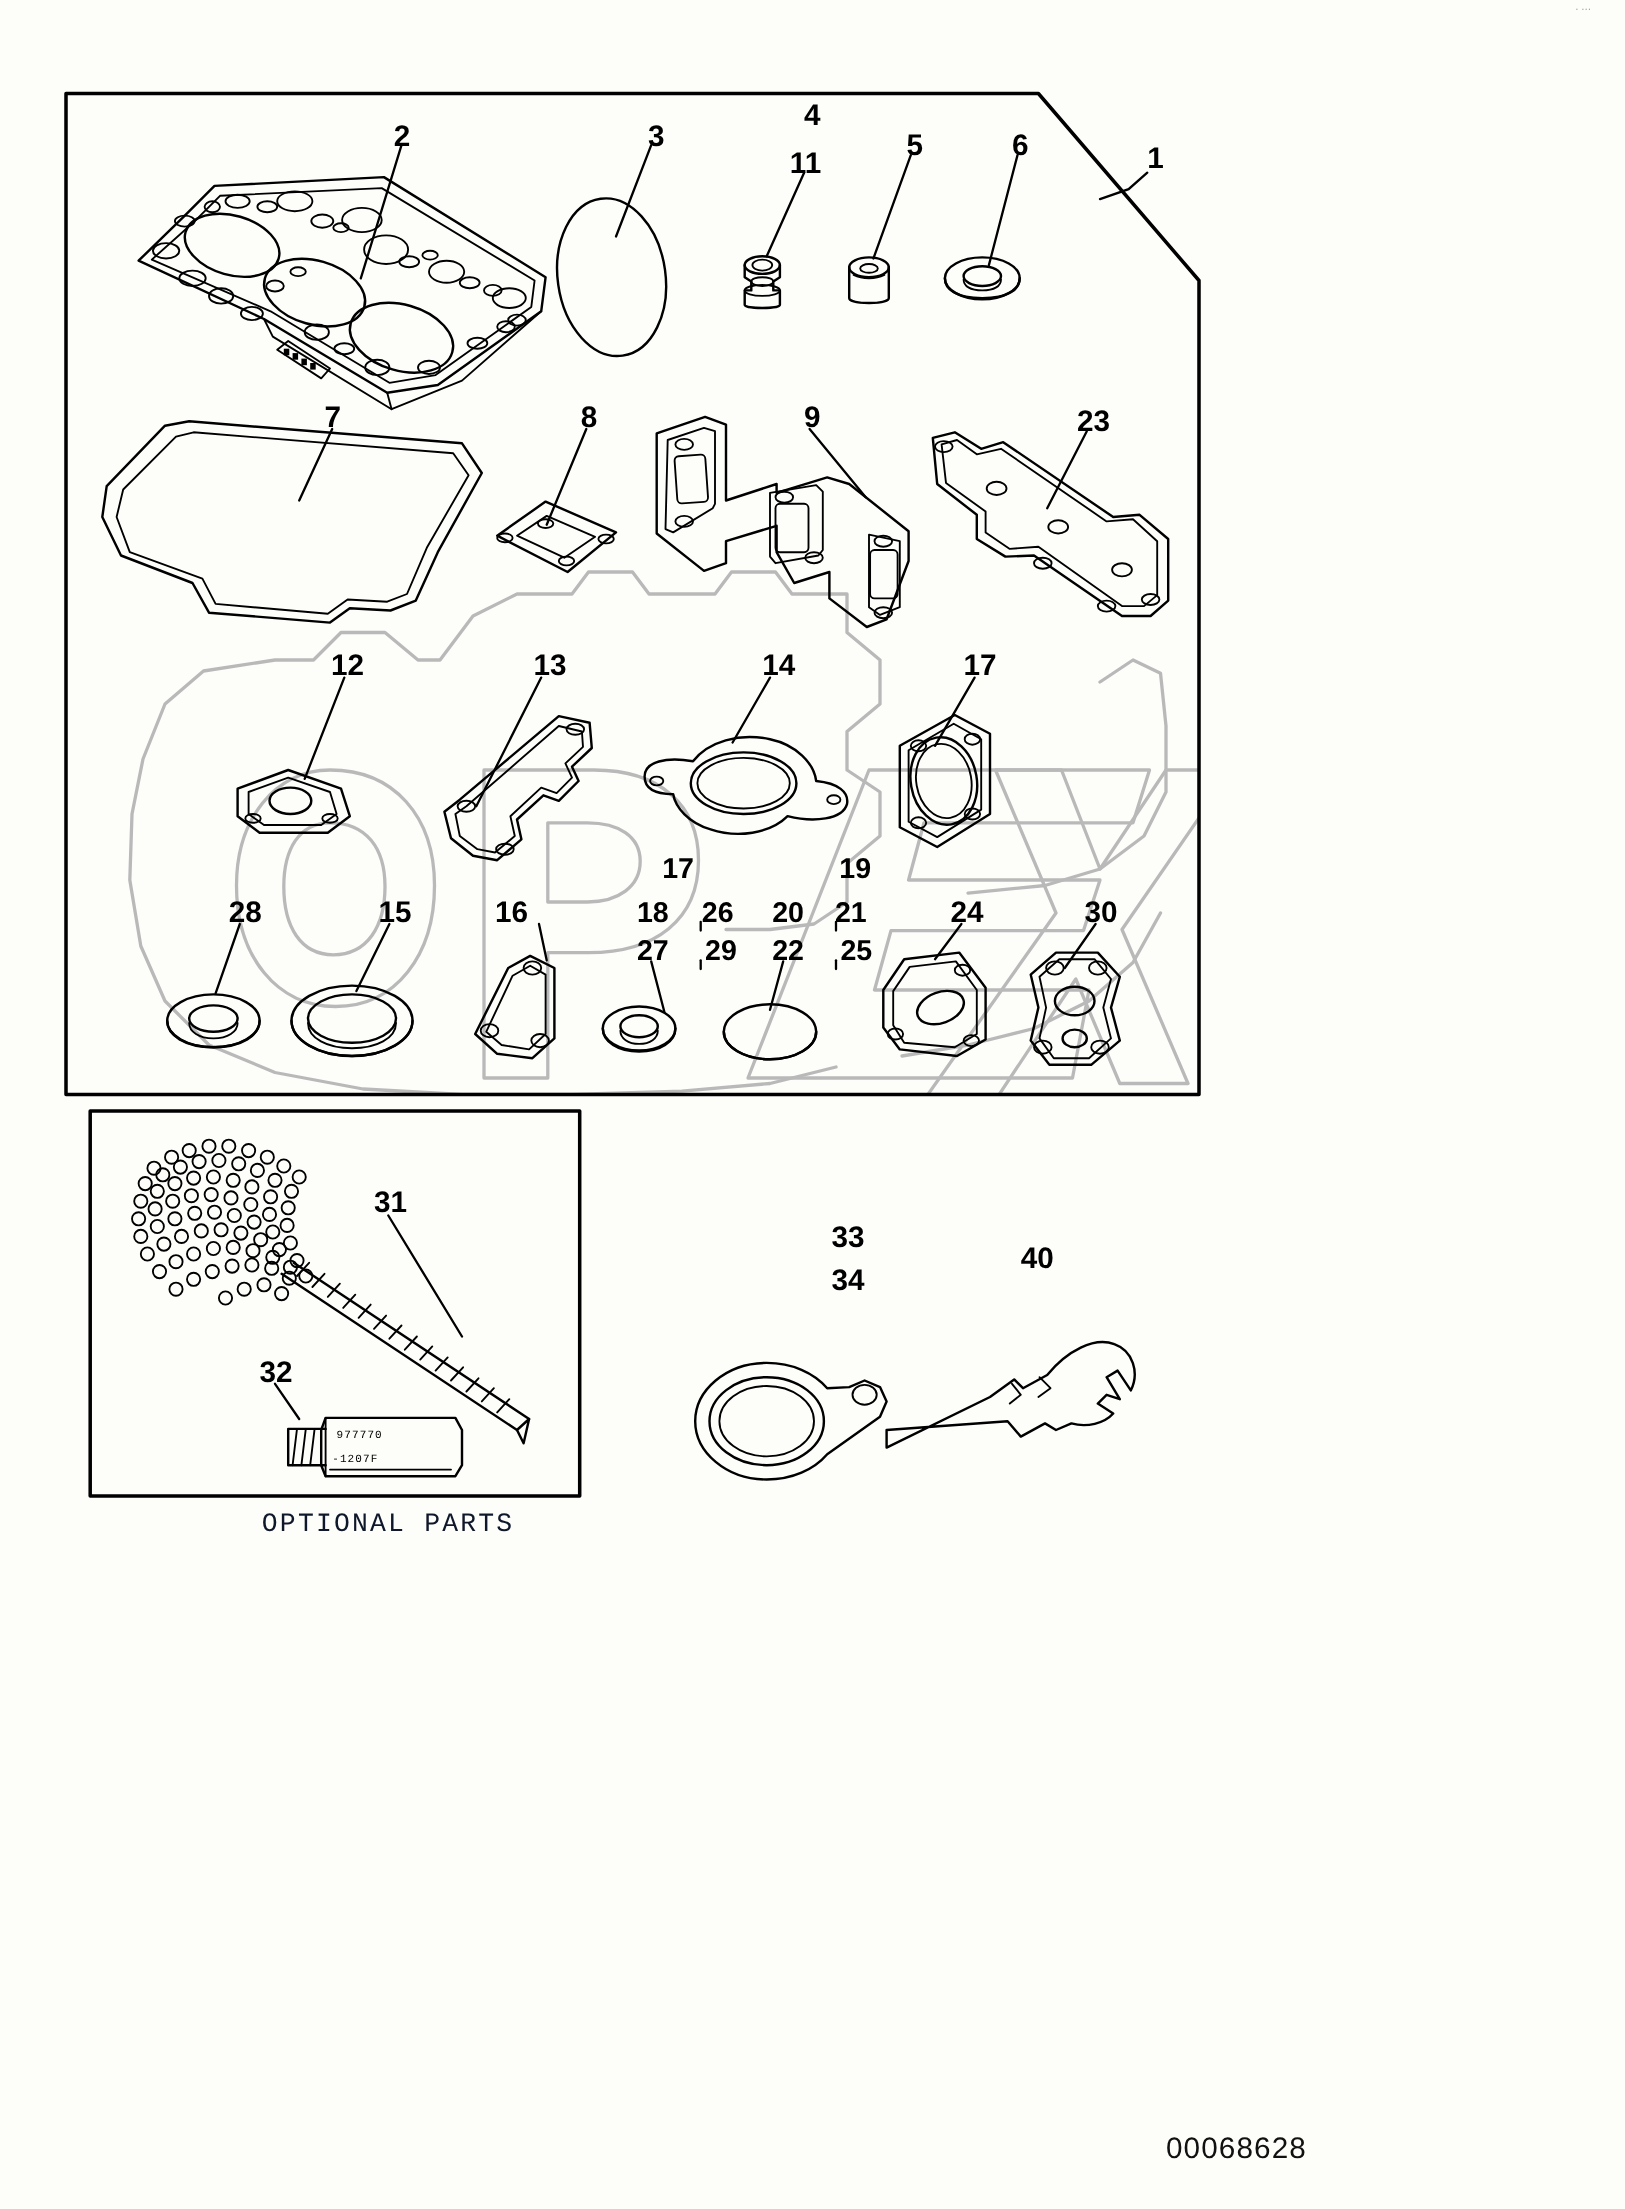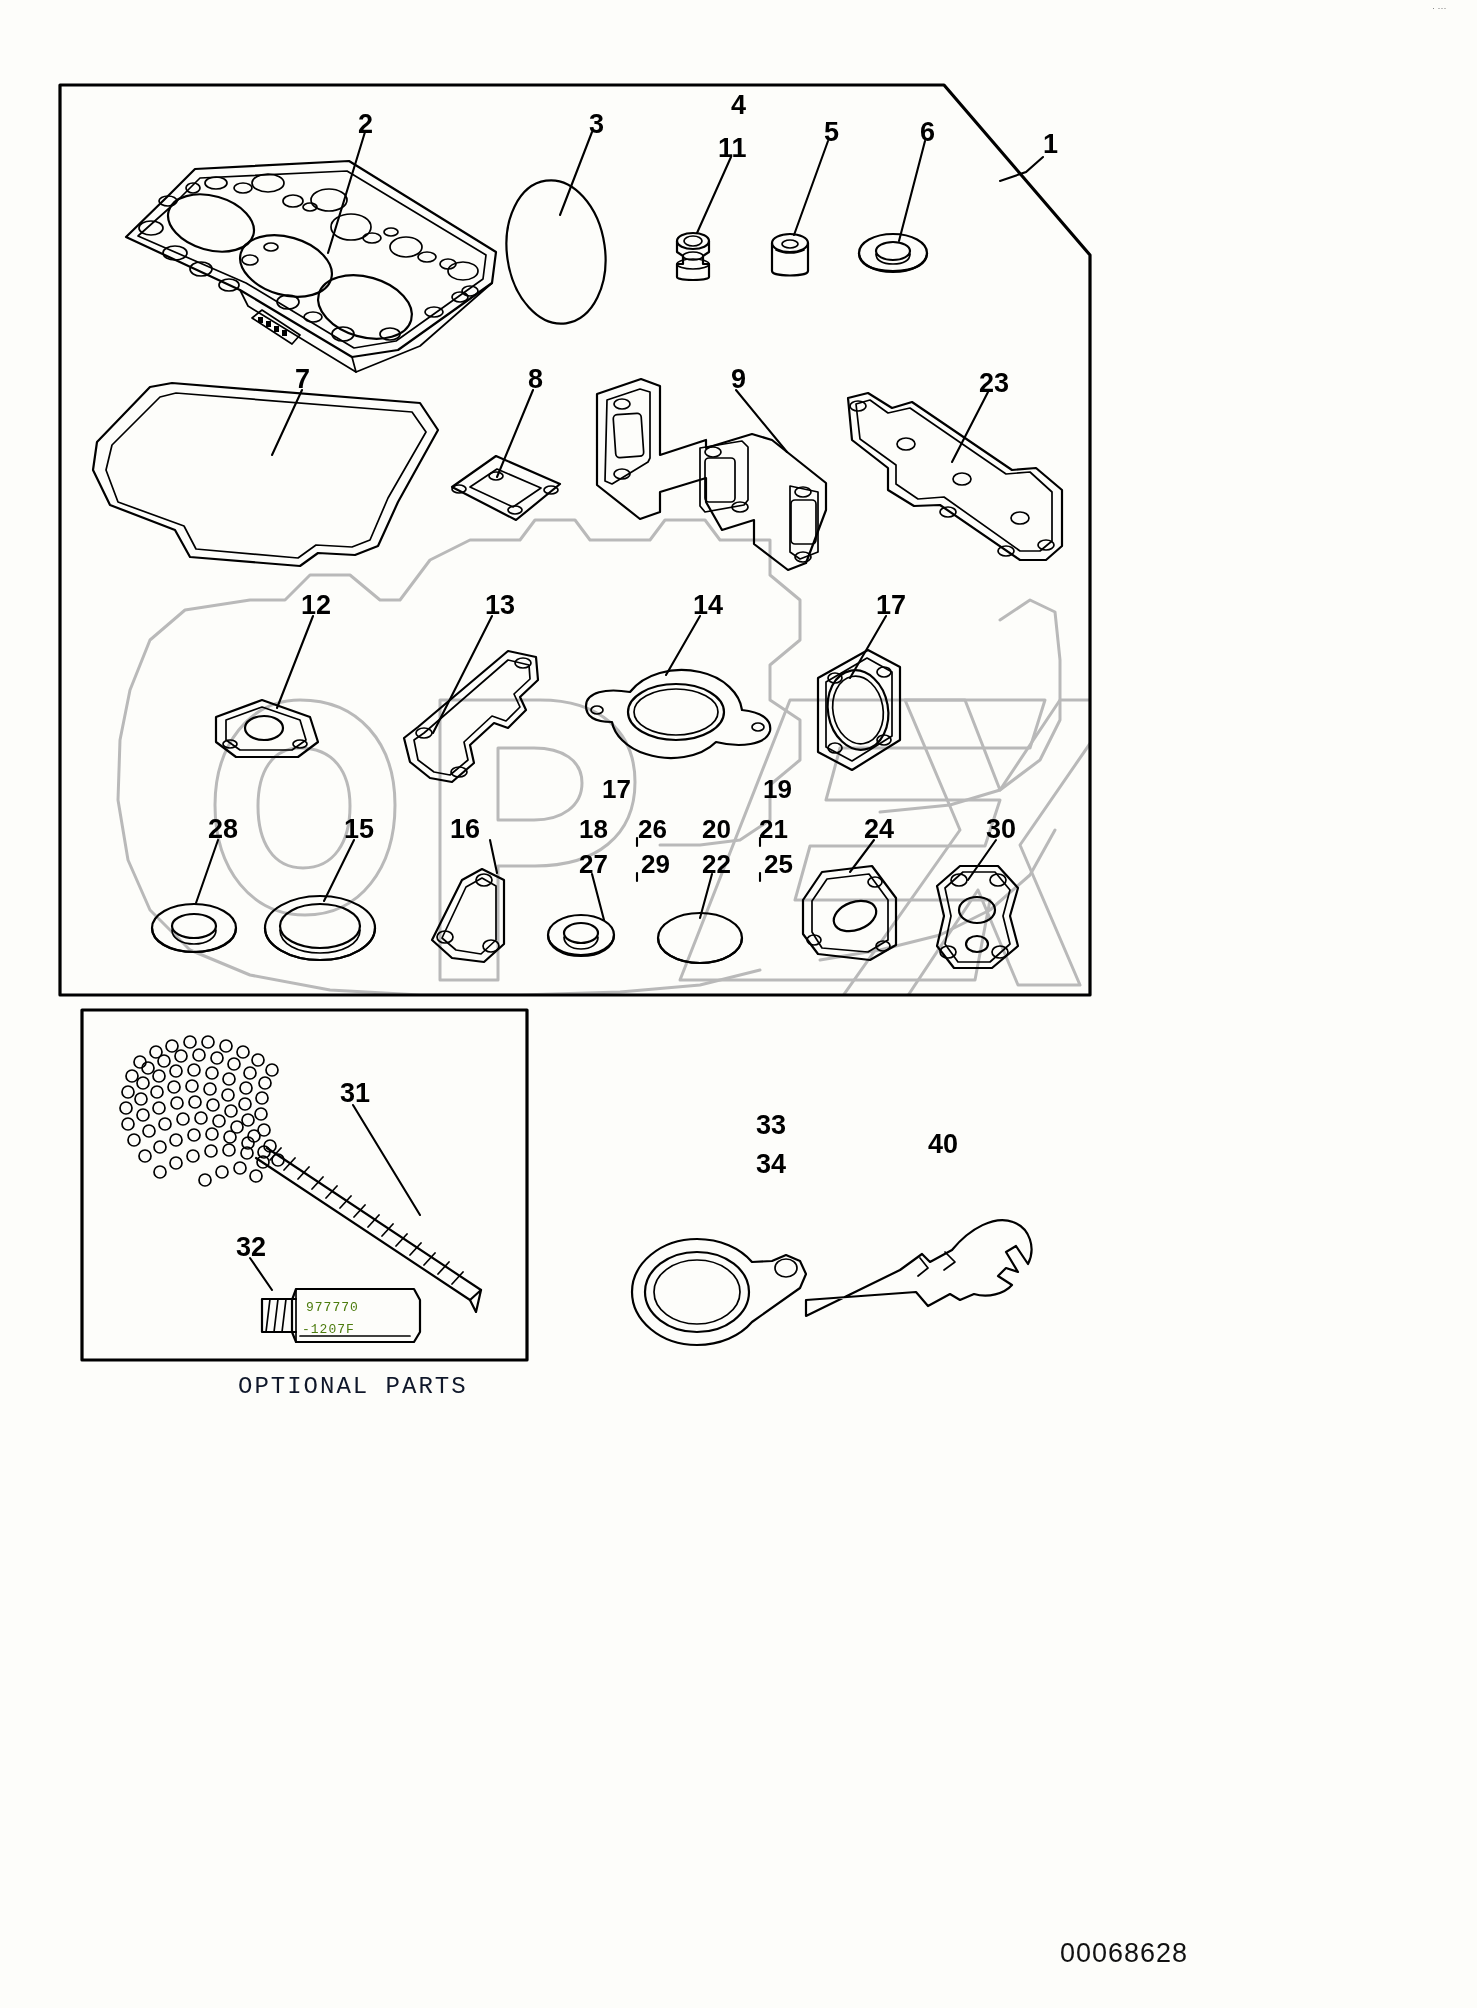--- a/index.html
+++ b/index.html
@@ -4,21 +4,21 @@
 <style>
   html,body{margin:0;padding:0;background:#fdfdfa;}
   body{width:1477px;height:2008px;position:relative;font-family:"Liberation Sans",sans-serif;overflow:hidden;}
   #stage{position:absolute;left:0;top:0;width:1477px;height:2008px;}
   svg{position:absolute;left:0;top:0;width:1477px;height:2008px;}
   .callout{position:absolute;font-weight:bold;font-size:27px;color:#000;font-family:"Liberation Sans",sans-serif;line-height:1;white-space:nowrap;}
   .small-callout{position:absolute;font-weight:bold;font-size:26px;color:#000;font-family:"Liberation Sans",sans-serif;line-height:1;white-space:nowrap;}
   .optlabel{position:absolute;font-size:24px;letter-spacing:2px;color:#0f172a;font-family:Liberation Mono, monospace;}
   .corner-code{position:absolute;font-size:27px;letter-spacing:1px;color:#111;font-family:"Liberation Sans",sans-serif;}
   .tiny-corner{position:absolute;font-size:9px;color:#777;font-family:"Liberation Sans",sans-serif;}
-  .tubetext{position:absolute;font-size:13px;color:#4d7c0f;font-family:"Liberation Mono",monospace;letter-spacing:1px;line-height:1.45;}
+  .tubetext{position:absolute;font-size:10px;color:#000000;font-family:"Liberation Mono",monospace;letter-spacing:1px;line-height:1.45;}
 </style>
 </head>
 <body>
 
 <div id="stage">
 
 <svg viewBox="0 0 1477 2008" xmlns="http://www.w3.org/2000/svg">
   <defs>
     <style>
       .ln{fill:none;stroke:#000;stroke-width:2.2;stroke-linejoin:round;stroke-linecap:round;}

